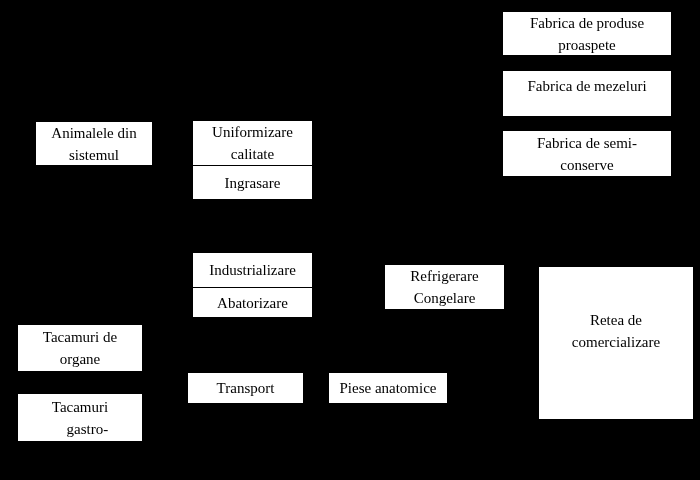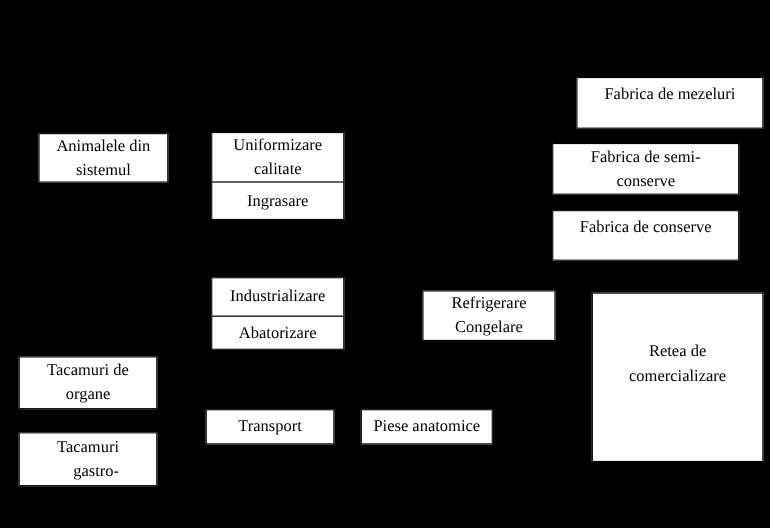--- a/index.html
+++ b/index.html
@@ -33,53 +33,54 @@
     align-items: flex-start;
     padding-top: 4px;
   }
   .box.retea {
     align-items: flex-start;
     padding-top: 42px;
   }
 
   
   .b-proaspete      { left: 502px; top:  11px; width: 170px; height: 45px; }
-  .b-mezeluri       { left: 524px; top:  70px; width: 170px; height: 47px; text-align: right; }
+  .b-mezeluri       { left: 502px; top:  70px; width: 170px; height: 47px; text-align: right; }
   .b-semiconserve   { left: 502px; top: 130px; width: 170px; height: 47px; }
   .b-conserve       { left: 502px; top: 191px; width: 170px; height: 46px; }
   .b-animale        { left:  35px; top: 121px; width: 118px; height: 45px; }
   .b-uniformizare   { left: 192px; top: 120px; width: 121px; height: 46px; }
   .b-ingrasare      { left: 192px; top: 165px; width: 121px; height: 35px; text-align: right; }
   .b-industrializare{ left: 192px; top: 252px; width: 121px; height: 36px; font-family: Liberation Serif, serif; }
   .b-abatorizare    { left: 192px; top: 287px; width: 121px; height: 31px; align-items: center; }
   .b-refrigerare    { left: 384px; top: 264px; width: 121px; height: 46px; }
   .b-retea          { left: 538px; top: 266px; width: 156px; height: 154px; }
   .b-organe         { left:  17px; top: 324px; width: 126px; height: 48px; align-items: center; }
   .b-gastro         { left:  17px; top: 393px; width: 126px; height: 49px; text-align: right; }
   .b-transport      { left: 187px; top: 372px; width: 117px; height: 32px; }
   .b-piese          { left: 328px; top: 372px; width: 120px; height: 32px; }
 </style>
 </head>
 <body>
 
 <div class="canvas">
 
+  <div class="box b-proaspete">
+    <span>Fabrica de produse
+proaspete</span>
+  </div>
 
   <div class="box top b-mezeluri">
     <span>Fabrica de mezeluri</span>
   </div>
 
   <div class="box b-semiconserve">
     <span>Fabrica de semi-
 conserve</span>
   </div>
 
-  <div class="box top b-conserve">
-    <span>Fabrica de conserve</span>
-  </div>
 
   <div class="box b-animale">
     <span>Animalele din
 sistemul</span>
   </div>
 
   <div class="box b-uniformizare">
     <span>Uniformizare
 calitate</span>
   </div>

